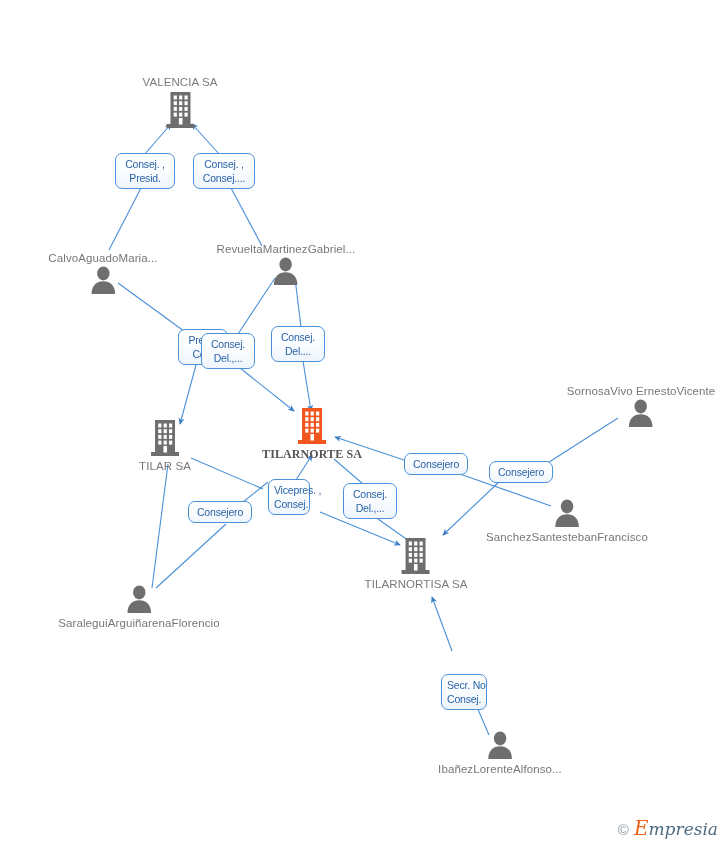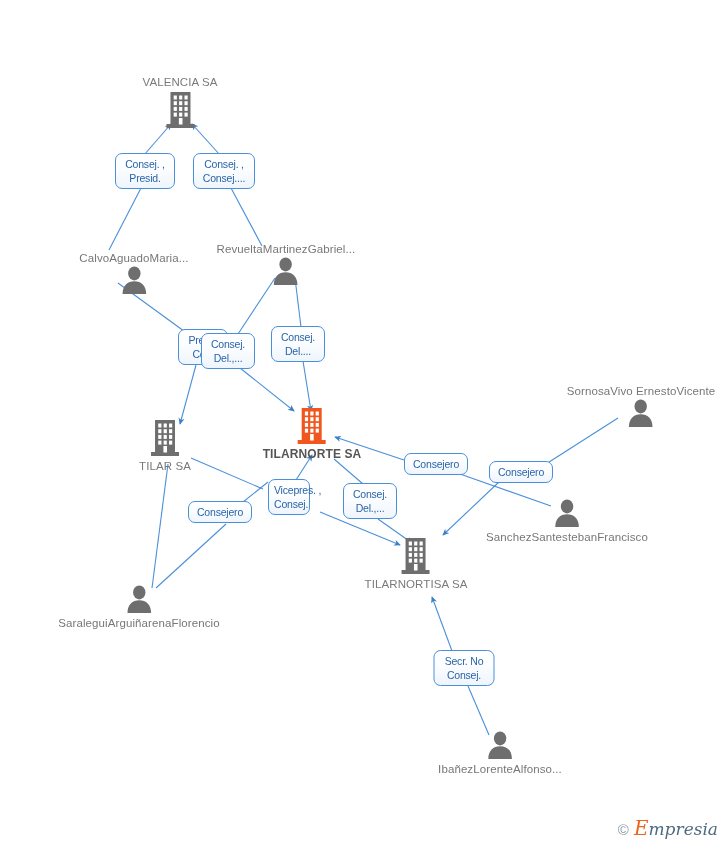--- a/index.html
+++ b/index.html
@@ -142,21 +142,21 @@
           <rect x="21" y="12.2" width="3.2" height="4" fill="#ffffff"></rect>
           <rect x="10.2" y="17.9" width="3.2" height="4" fill="#ffffff"></rect>
           <rect x="15.6" y="17.9" width="3.2" height="4" fill="#ffffff"></rect>
           <rect x="21" y="17.9" width="3.2" height="4" fill="#ffffff"></rect>
           <rect x="10.2" y="23.6" width="3.2" height="4" fill="#ffffff"></rect>
           <rect x="15.6" y="23.6" width="3.2" height="4" fill="#ffffff"></rect>
           <rect x="21" y="23.6" width="3.2" height="4" fill="#ffffff"></rect>
           <rect x="15.4" y="29" width="3.6" height="6.5" fill="#ffffff"></rect>
         </svg>
       </div>
-      <div class="node person" style="left: 103px; top: 272px; margin-left: 31px;">
+      <div class="node person" style="left: 103px; top: 272px;">
         <span class="caption"><span>Calvo</span><span>Aguado</span><span>Maria...</span></span>
         <svg width="30" height="30" viewBox="0 0 30 30" class="glyph">
           <ellipse cx="15" cy="8.4" rx="6.2" ry="7" fill="#6e6e6e"></ellipse>
           <path d="M3.2,29 C3.2,20.4 8.2,16.2 15,16.2 C21.8,16.2 26.8,20.4 26.8,29 Z" fill="#6e6e6e"></path>
         </svg>
       </div>
       <div class="node person" style="left: 286px; top: 263px;">
         <span class="caption"><span>Revuelta</span><span>Martinez</span><span>Gabriel...</span></span>
         <svg width="30" height="30" viewBox="0 0 30 30" class="glyph">
           <ellipse cx="15" cy="8.4" rx="6.2" ry="7" fill="#6e6e6e"></ellipse>
@@ -176,21 +176,21 @@
           <rect x="10.2" y="17.9" width="3.2" height="4" fill="#ffffff"></rect>
           <rect x="15.6" y="17.9" width="3.2" height="4" fill="#ffffff"></rect>
           <rect x="21" y="17.9" width="3.2" height="4" fill="#ffffff"></rect>
           <rect x="10.2" y="23.6" width="3.2" height="4" fill="#ffffff"></rect>
           <rect x="15.6" y="23.6" width="3.2" height="4" fill="#ffffff"></rect>
           <rect x="21" y="23.6" width="3.2" height="4" fill="#ffffff"></rect>
           <rect x="15.4" y="29" width="3.6" height="6.5" fill="#ffffff"></rect>
         </svg>
         <span class="caption"><span>TILAR SA</span></span>
       </div>
-      <div class="node company focus" style="left: 312px; top: 433px;">
+      <div class="node company focus" style="left: 312px; top: 433px; font-family: Liberation Serif, serif;">
         <svg width="34" height="40" viewBox="0 0 34 40" class="glyph">
           <path d="M7,3 h20 v32 h-20 z" fill="#f0561d"></path>
           <rect x="3" y="35" width="28" height="4" fill="#f0561d"></rect>
           <rect x="10.2" y="6.5" width="3.2" height="4" fill="#ffffff"></rect>
           <rect x="15.6" y="6.5" width="3.2" height="4" fill="#ffffff"></rect>
           <rect x="21" y="6.5" width="3.2" height="4" fill="#ffffff"></rect>
           <rect x="10.2" y="12.2" width="3.2" height="4" fill="#ffffff"></rect>
           <rect x="15.6" y="12.2" width="3.2" height="4" fill="#ffffff"></rect>
           <rect x="21" y="12.2" width="3.2" height="4" fill="#ffffff"></rect>
           <rect x="10.2" y="17.9" width="3.2" height="4" fill="#ffffff"></rect>
@@ -283,21 +283,21 @@
         <span>Vicepres. ,</span>
         <span>Consej.</span>
       </div>
       <div class="reltag" style="left: 370px; top: 501px; width: 54px; z-index: 2;">
         <span>Consej.</span>
         <span>Del.,...</span>
       </div>
       <div class="reltag" style="left: 220px; top: 512px; width: 64px; z-index: 2;">
         <span>Consejero</span>
       </div>
-      <div class="reltag" style="left: 464px; top: 668px; width: 61px; z-index: 2;">
+      <div class="reltag" style="left: 464px; top: 692px; width: 46px; z-index: 2;">
         <span>Secr.  No</span>
         <span>Consej.</span>
       </div>
     </div>
 
   <div class="logo">
     <span class="copy">©</span>
     <span class="brand"><span class="e">E</span><span>mpresia</span></span>
   </div>
 

